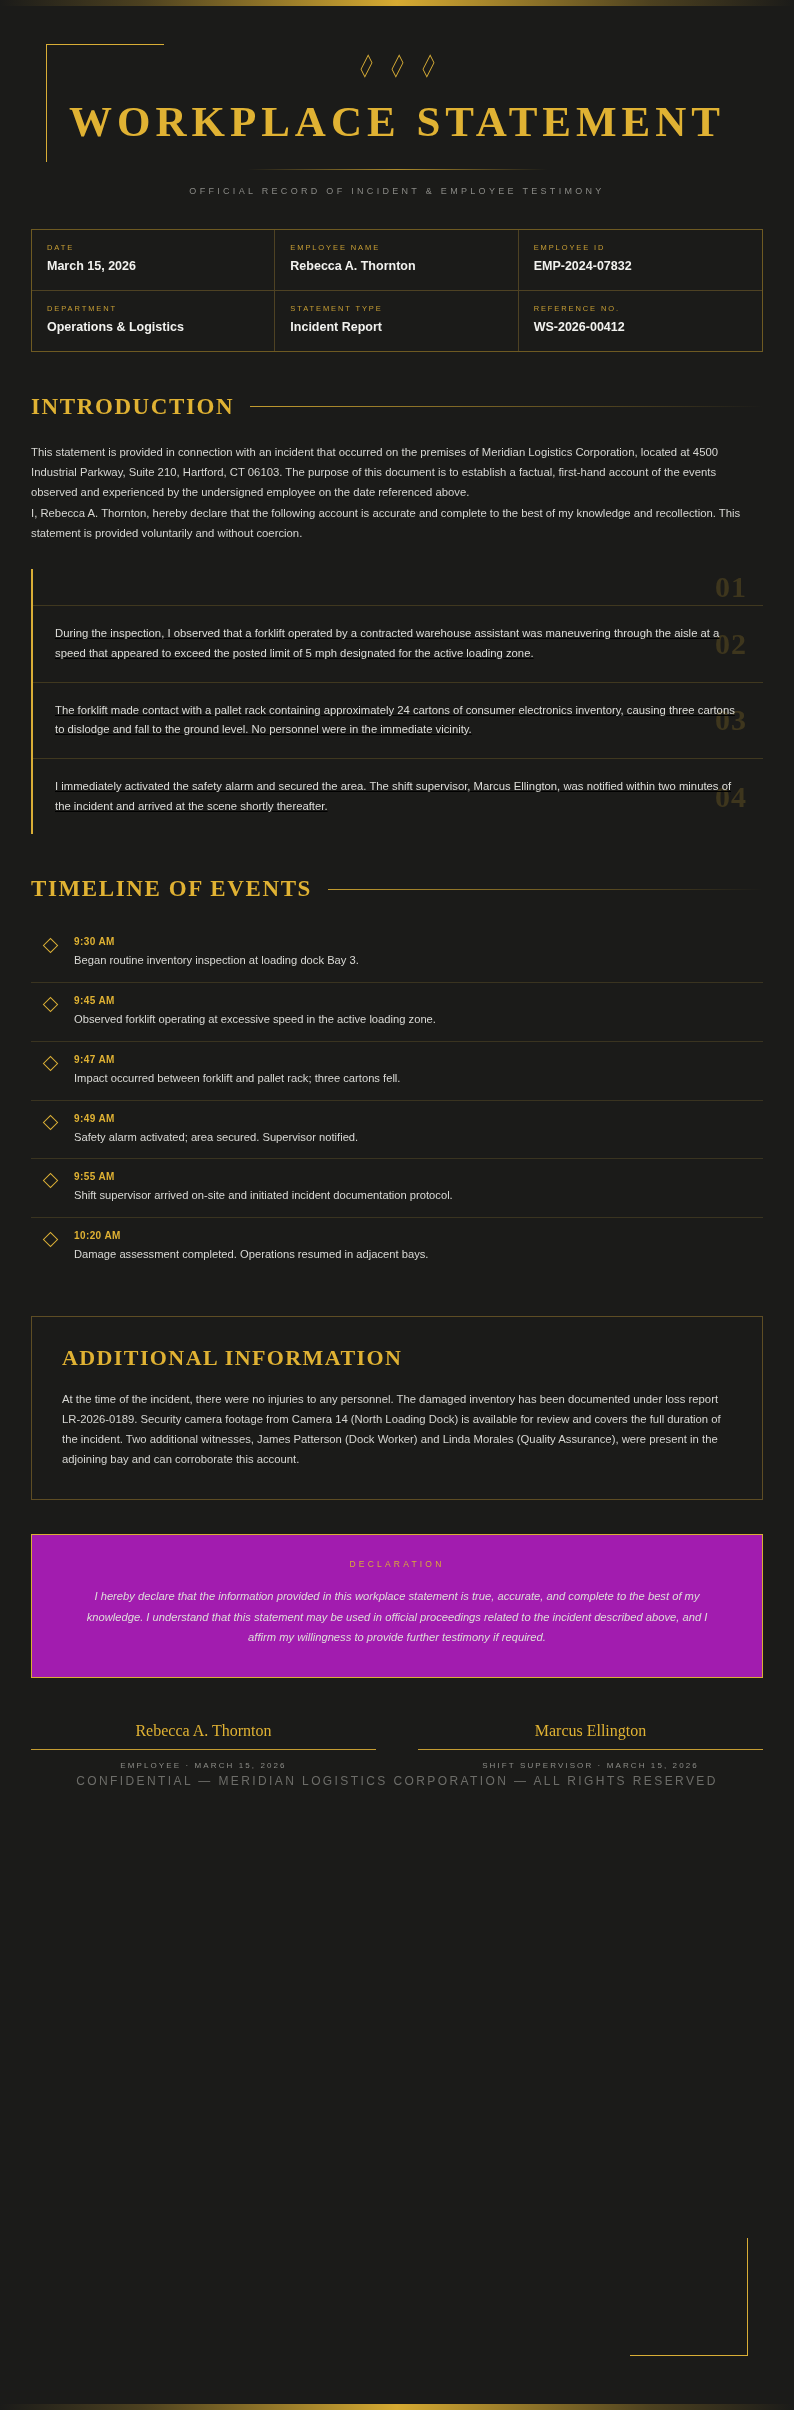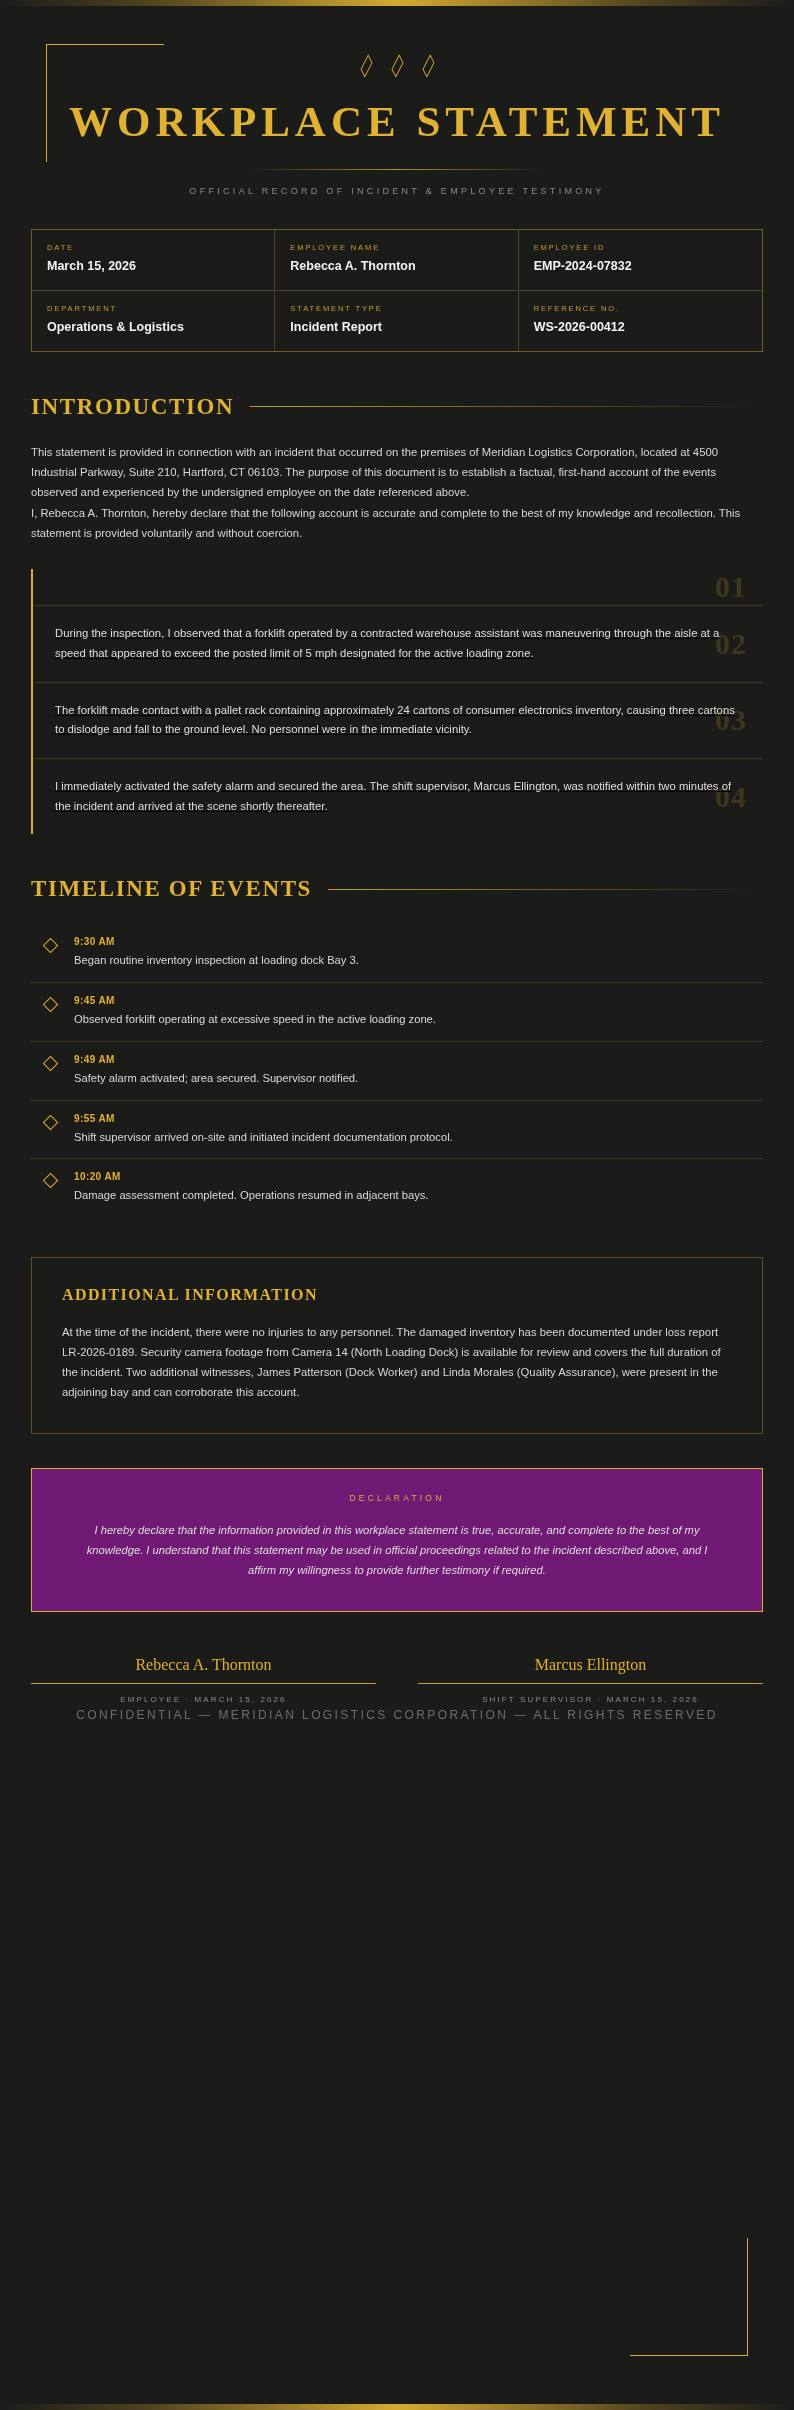--- a/index.html
+++ b/index.html
@@ -221,32 +221,32 @@
 
   
   .addl-box {
     margin-top: 40px;
     border: 1px solid #5e4d24;
     padding: 28px 30px 30px;
   }
   .addl-title {
     font-family: "Liberation Serif", serif;
     font-weight: bold;
-    font-size: 16px;
+    font-size: 22px;
     letter-spacing: 1.4px;
     color: #e0b233;
     text-transform: uppercase;
     margin-bottom: 18px;
   }
 
   
   .decl-box {
     margin-top: 34px;
     border: 1px solid #d9ae36;
-    background: #701a75;
+    background: #a21caf;
     padding: 24px 40px 30px;
     text-align: center;
   }
   .decl-label {
     font-size: 8.5px;
     letter-spacing: 3.2px;
     color: #d9ae36;
     text-transform: uppercase;
     margin-bottom: 17px;
   }
@@ -384,20 +384,27 @@
       <div class="tl-item">
         <span class="tl-diamond"></span>
         <div class="tl-body">
           <div class="tl-time">9:45 AM</div>
           <div class="tl-desc">Observed forklift operating at excessive speed in the active loading zone.</div>
         </div>
       </div>
       <div class="tl-item">
         <span class="tl-diamond"></span>
         <div class="tl-body">
+          <div class="tl-time">9:47 AM</div>
+          <div class="tl-desc">Impact occurred between forklift and pallet rack; three cartons fell.</div>
+        </div>
+      </div>
+      <div class="tl-item">
+        <span class="tl-diamond"></span>
+        <div class="tl-body">
           <div class="tl-time">9:49 AM</div>
           <div class="tl-desc">Safety alarm activated; area secured. Supervisor notified.</div>
         </div>
       </div>
       <div class="tl-item">
         <span class="tl-diamond"></span>
         <div class="tl-body">
           <div class="tl-time">9:55 AM</div>
           <div class="tl-desc">Shift supervisor arrived on-site and initiated incident documentation protocol.</div>
         </div>

